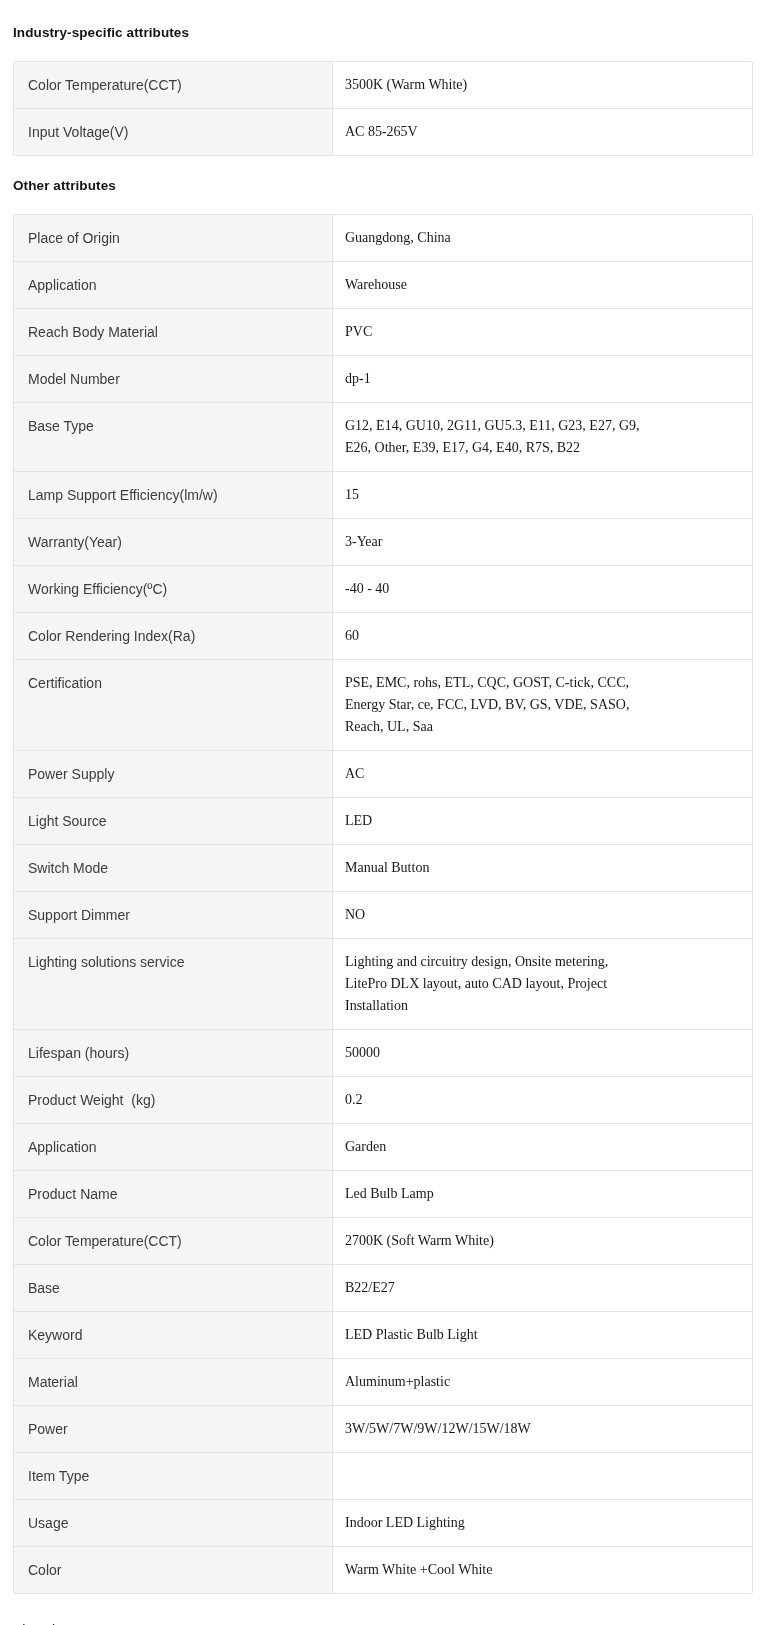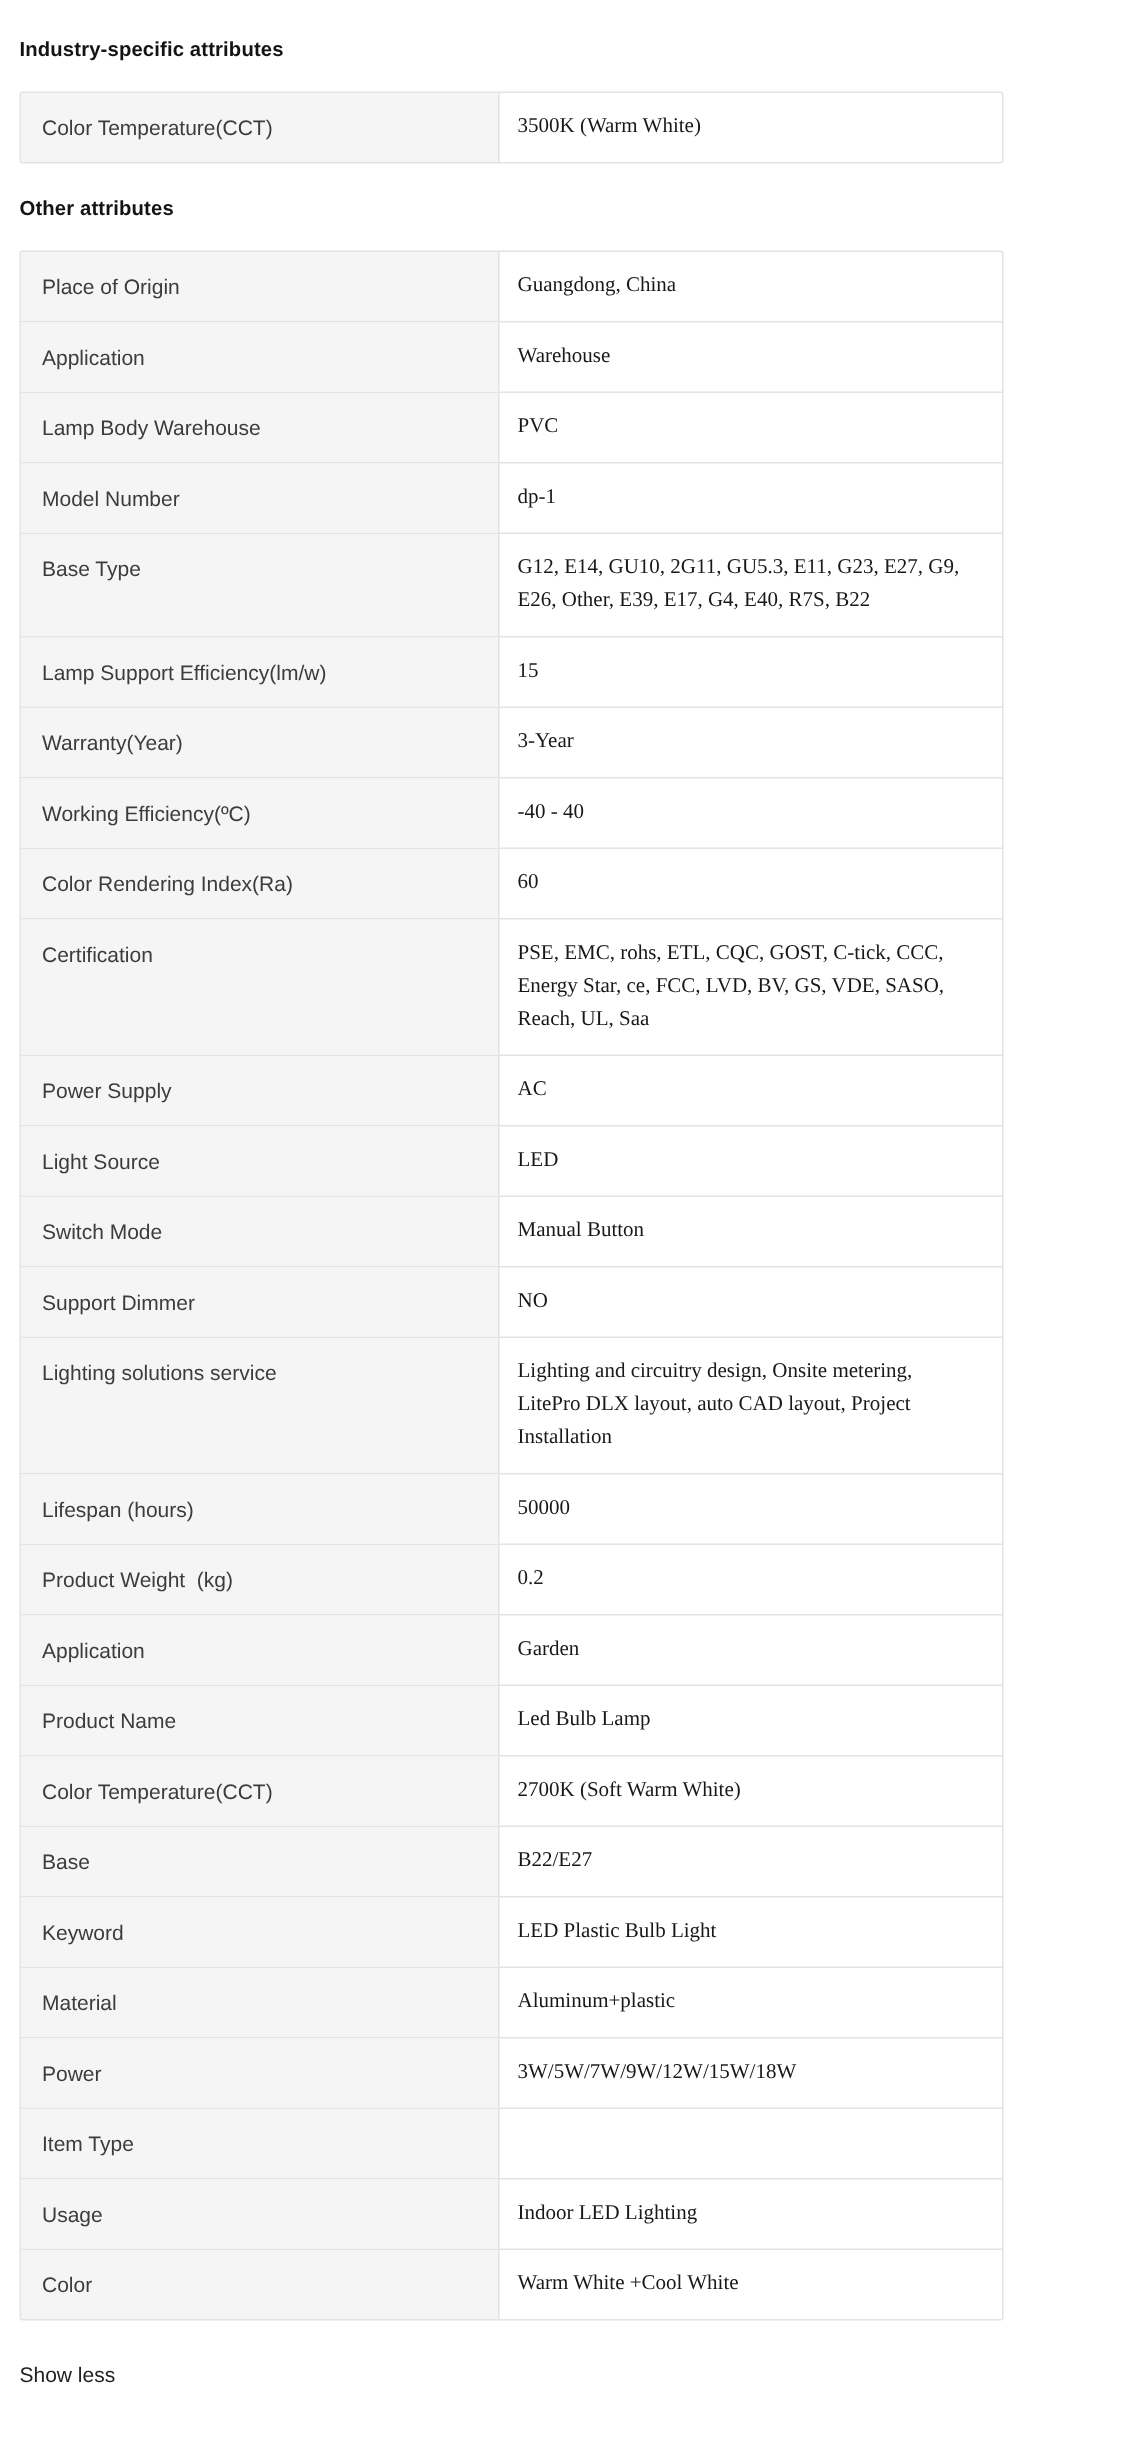--- a/index.html
+++ b/index.html
@@ -20,21 +20,21 @@
     font-size: 13.5px;
     font-weight: 700;
     color: #141414;
     letter-spacing: 0.1px;
     margin-bottom: 21px;
   }
   .section + .section { margin-top: 22px; }
   .attr-table {
     border: 1px solid #e3e3e3;
     border-radius: 2px;
-    width: 656px;
+    width: 740px;
   }
   .attr-row {
     display: flex;
     border-bottom: 1px solid #e3e3e3;
   }
   .attr-row:last-child { border-bottom: none; }
   .cell {
     font-size: 14px;
     line-height: 22px;
     padding: 12px 16px;
@@ -68,36 +68,40 @@
 
 <div class="page">
 
   <div class="section">
     <div class="section-heading">Industry-specific attributes</div>
     <div class="attr-table">
         <div class="attr-row">
           <div class="cell label-cell">Color Temperature(CCT)</div>
           <div class="cell value-cell">3500K (Warm White)</div>
         </div>
+        <div class="attr-row">
+          <div class="cell label-cell">Input Voltage(V)</div>
+          <div class="cell value-cell">AC 85-265V</div>
+        </div>
       </div>
   </div>
 
   <div class="section">
     <div class="section-heading">Other attributes</div>
     <div class="attr-table">
         <div class="attr-row">
           <div class="cell label-cell">Place of Origin</div>
           <div class="cell value-cell">Guangdong, China</div>
         </div>
         <div class="attr-row">
           <div class="cell label-cell">Application</div>
           <div class="cell value-cell">Warehouse</div>
         </div>
         <div class="attr-row">
-          <div class="cell label-cell">Lamp Body Warehouse</div>
+          <div class="cell label-cell">Reach Body Material</div>
           <div class="cell value-cell">PVC</div>
         </div>
         <div class="attr-row">
           <div class="cell label-cell">Model Number</div>
           <div class="cell value-cell">dp-1</div>
         </div>
         <div class="attr-row">
           <div class="cell label-cell">Base Type</div>
           <div class="cell value-cell">G12, E14, GU10, 2G11, GU5.3, E11, G23, E27, G9,
 E26, Other, E39, E17, G4, E40, R7S, B22</div>

